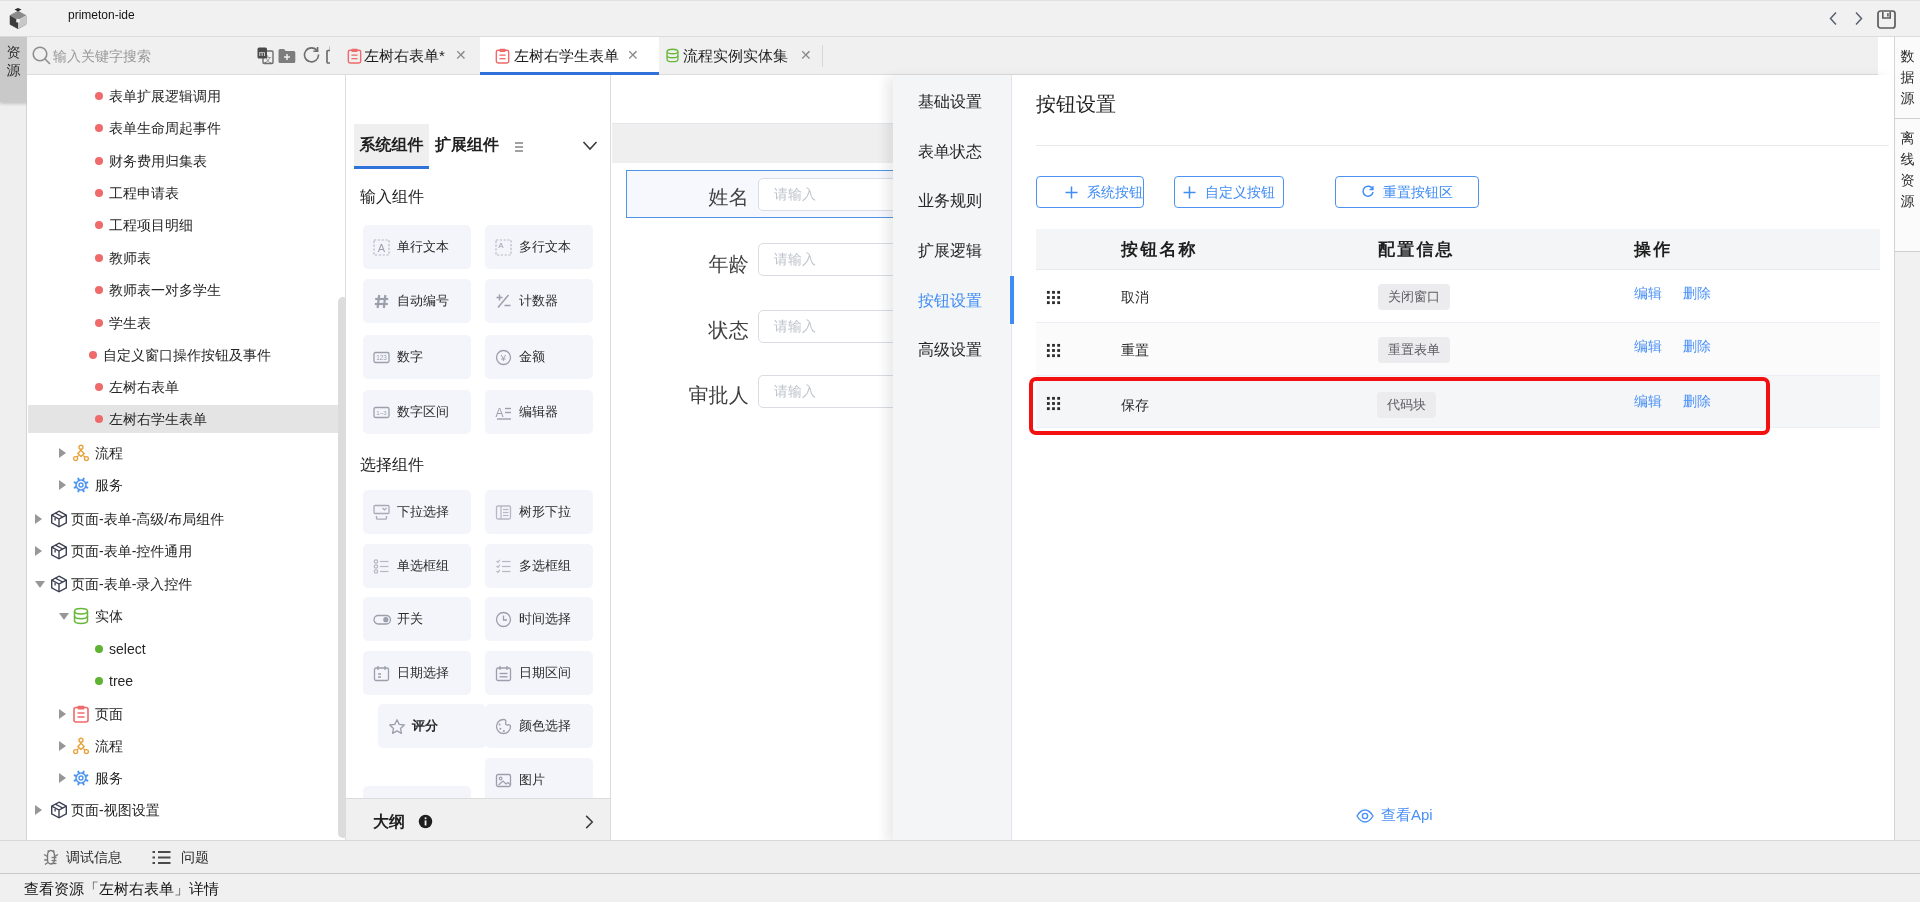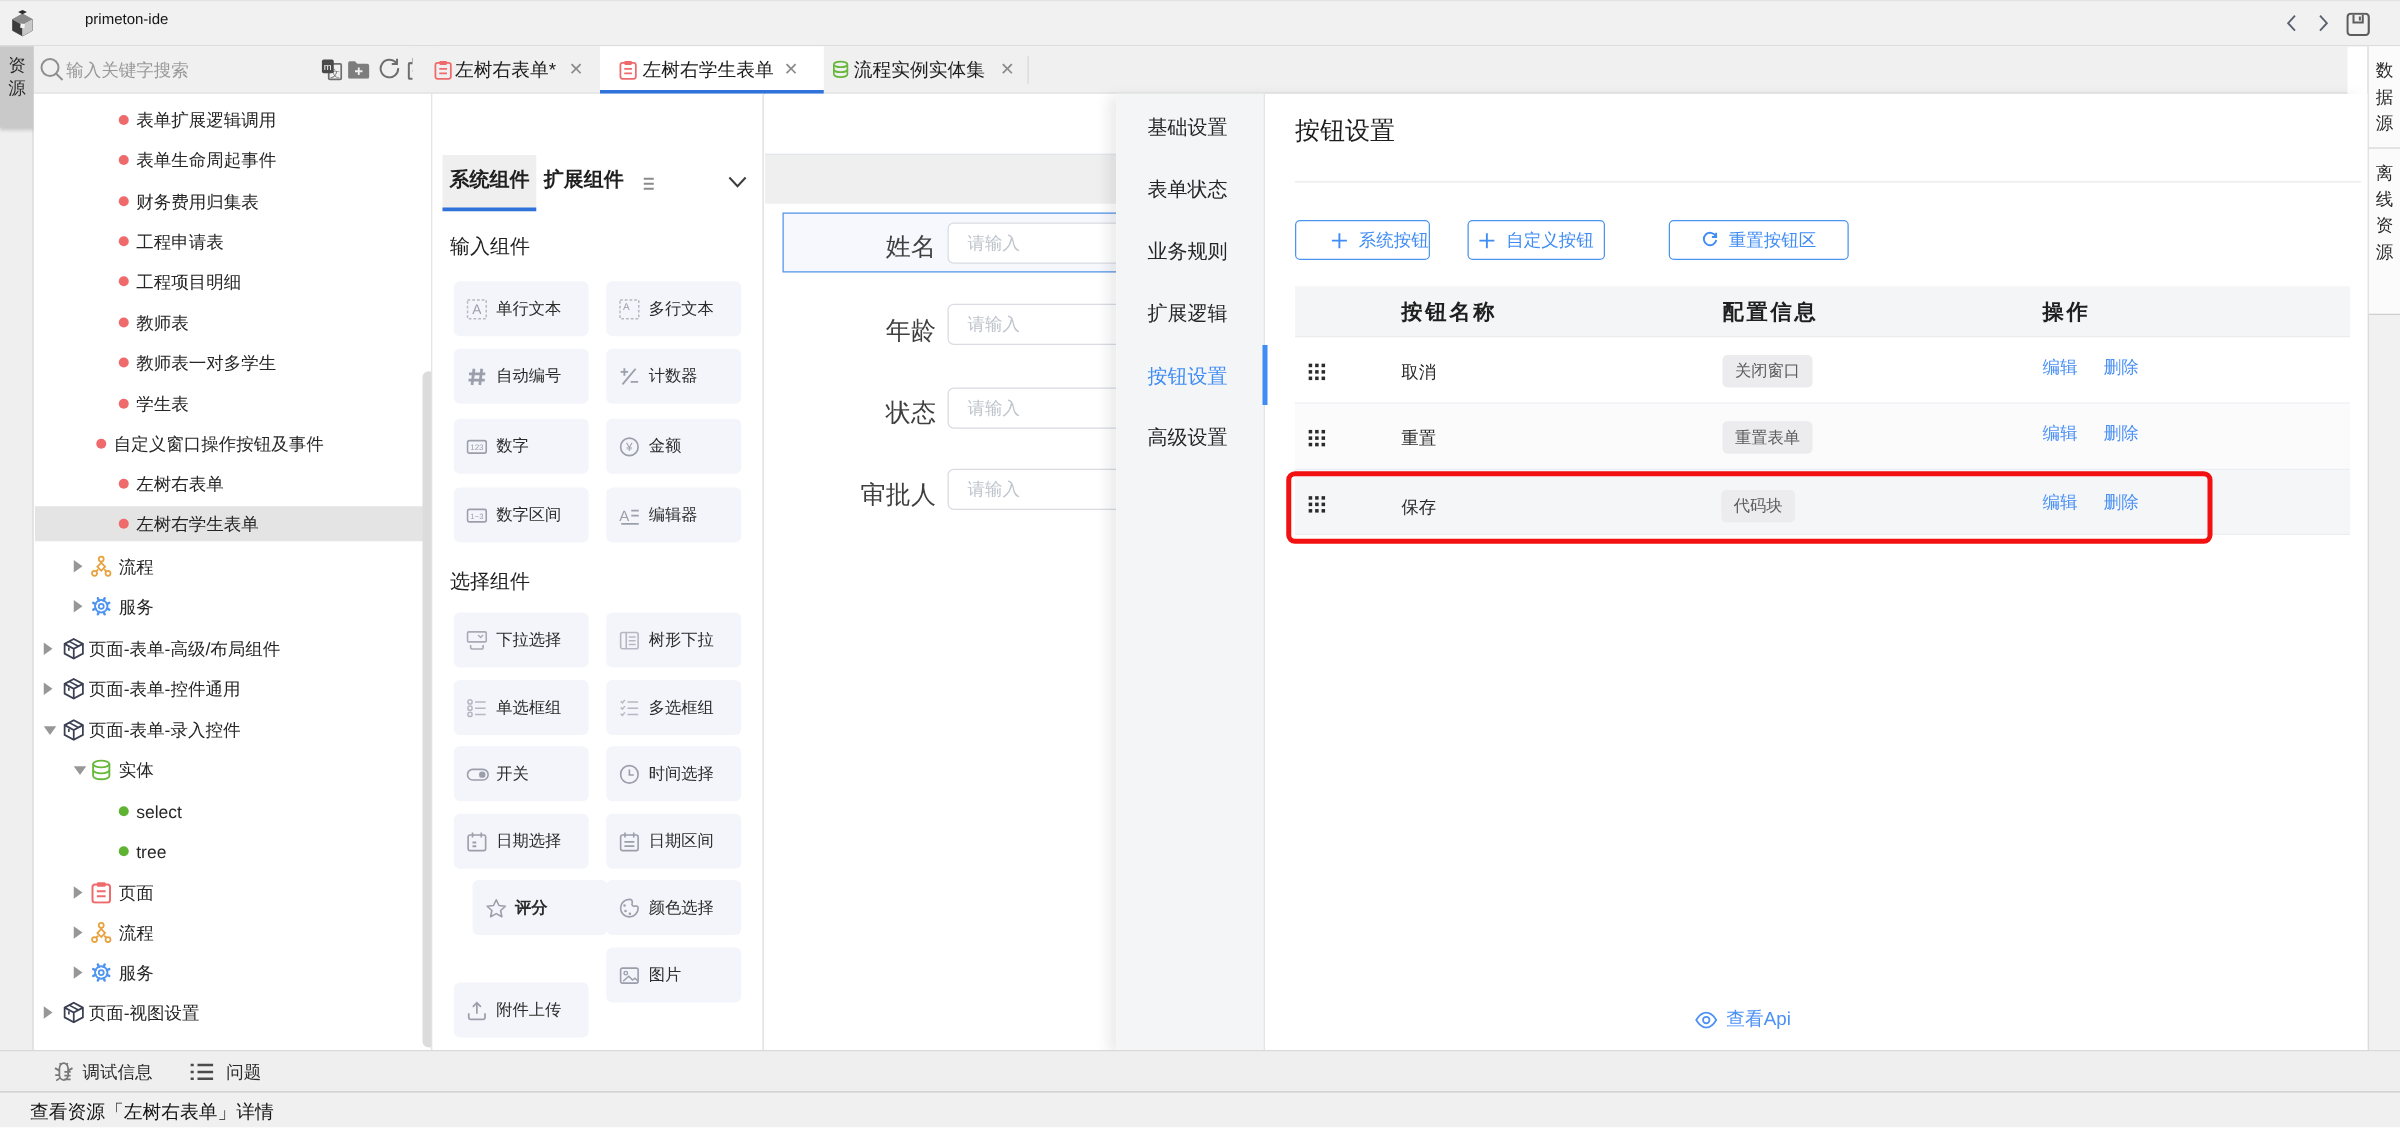--- a/index.html
+++ b/index.html
@@ -190,21 +190,21 @@
 
 <div class="abs" id="treepanel">
   <div class="titem" style="left:82px;top:7px;"><span class="dot red" style="left:-14px;"></span>表单扩展逻辑调用</div>
   <div class="titem" style="left:82px;top:39px;"><span class="dot red" style="left:-14px;"></span>表单生命周起事件</div>
   <div class="titem" style="left:82px;top:72px;"><span class="dot red" style="left:-14px;"></span>财务费用归集表</div>
   <div class="titem" style="left:82px;top:104px;"><span class="dot red" style="left:-14px;"></span>工程申请表</div>
   <div class="titem" style="left:82px;top:136px;"><span class="dot red" style="left:-14px;"></span>工程项目明细</div>
   <div class="titem" style="left:82px;top:169px;"><span class="dot red" style="left:-14px;"></span>教师表</div>
   <div class="titem" style="left:82px;top:201px;"><span class="dot red" style="left:-14px;"></span>教师表一对多学生</div>
   <div class="titem" style="left:82px;top:234px;"><span class="dot red" style="left:-14px;"></span>学生表</div>
-  <div class="titem" style="left:64px;top:266px;"><span class="dot red" style="left:-14px;"></span>自定义窗口操作按钮及事件</div>
+  <div class="titem" style="left:76px;top:266px;"><span class="dot red" style="left:-14px;"></span>自定义窗口操作按钮及事件</div>
   <div class="titem" style="left:82px;top:298px;"><span class="dot red" style="left:-14px;"></span>左树右表单</div>
   <div class="titem sel" style="top:330px;"></div>
   <div class="titem" style="left:82px;top:330px;"><span class="dot red" style="left:-14px;"></span>左树右学生表单</div>
   <div class="titem" style="left:68px;top:364px;"><span class="arr r" style="left:-36px;"></span><svg class="ticon" style="left:-23px;" width="18" height="18" viewBox="0 0 18 18">
         <circle cx="9" cy="3.2" r="2" fill="none" stroke="#e7a23d" stroke-width="1.4"></circle>
         <circle cx="3.6" cy="14.6" r="2" fill="none" stroke="#e7a23d" stroke-width="1.4"></circle>
         <circle cx="14.4" cy="14.6" r="2" fill="none" stroke="#e7a23d" stroke-width="1.4"></circle>
         <rect x="6.8" y="7.2" width="4.4" height="4.4" fill="none" stroke="#e7a23d" stroke-width="1.4" transform="rotate(45 9 9.4)"></rect>
         <line x1="9" y1="5.2" x2="9" y2="6.5" stroke="#e7a23d" stroke-width="1.4"></line>
         <line x1="5" y1="13" x2="6.7" y2="11.5" stroke="#e7a23d" stroke-width="1.4"></line>
@@ -467,20 +467,31 @@
       <span>附件上传</span>
     </div>
   <div class="cbtn" style="left:139px;top:683px;">
       <svg width="17" height="17" viewBox="0 0 17 17">
         <rect x="1.5" y="2.5" width="14" height="12" rx="1.5" fill="none" stroke="#9b9fab" stroke-width="1.3"></rect>
         <circle cx="5.6" cy="6.5" r="1.4" fill="none" stroke="#9b9fab" stroke-width="1.1"></circle>
         <path d="M3.5 13 L8 9 L11 12 L13 10.5 L15.3 12.8" fill="none" stroke="#9b9fab" stroke-width="1.2"></path>
       </svg>
       <span>图片</span>
     </div>
+  <div id="outline">
+    <span style="position:absolute;left:27px;top:13px;font-weight:bold;font-size:16px;color:#1f1f1f;">大纲</span>
+    <svg style="position:absolute;left:72px;top:15px;" width="15" height="15" viewBox="0 0 16 16">
+        <circle cx="8" cy="8" r="7.2" fill="#1f1f1f"></circle>
+        <rect x="7.1" y="6.8" width="1.9" height="5.4" fill="#f0f0f0"></rect>
+        <rect x="7.1" y="3.6" width="1.9" height="1.9" fill="#f0f0f0"></rect>
+      </svg>
+    <svg style="position:absolute;left:238px;top:15px;" width="10" height="16" viewBox="0 0 10 17">
+        <path d="M2 2 L8.5 8.5 L2 15" fill="none" stroke="#3c3c3c" stroke-width="1.6"></path>
+      </svg>
+  </div>
 </div>
 
 <div class="abs" id="canvas">
   <div id="canvashdr"></div>
   <div id="selbox"></div>
   <span class="clbl" style="top:109px;">姓名</span>
   <div class="cinp" style="top:103px;">请输入</div>
   <span class="clbl" style="top:176px;">年龄</span>
   <div class="cinp" style="top:168px;">请输入</div>
   <span class="clbl" style="top:242px;">状态</span>

